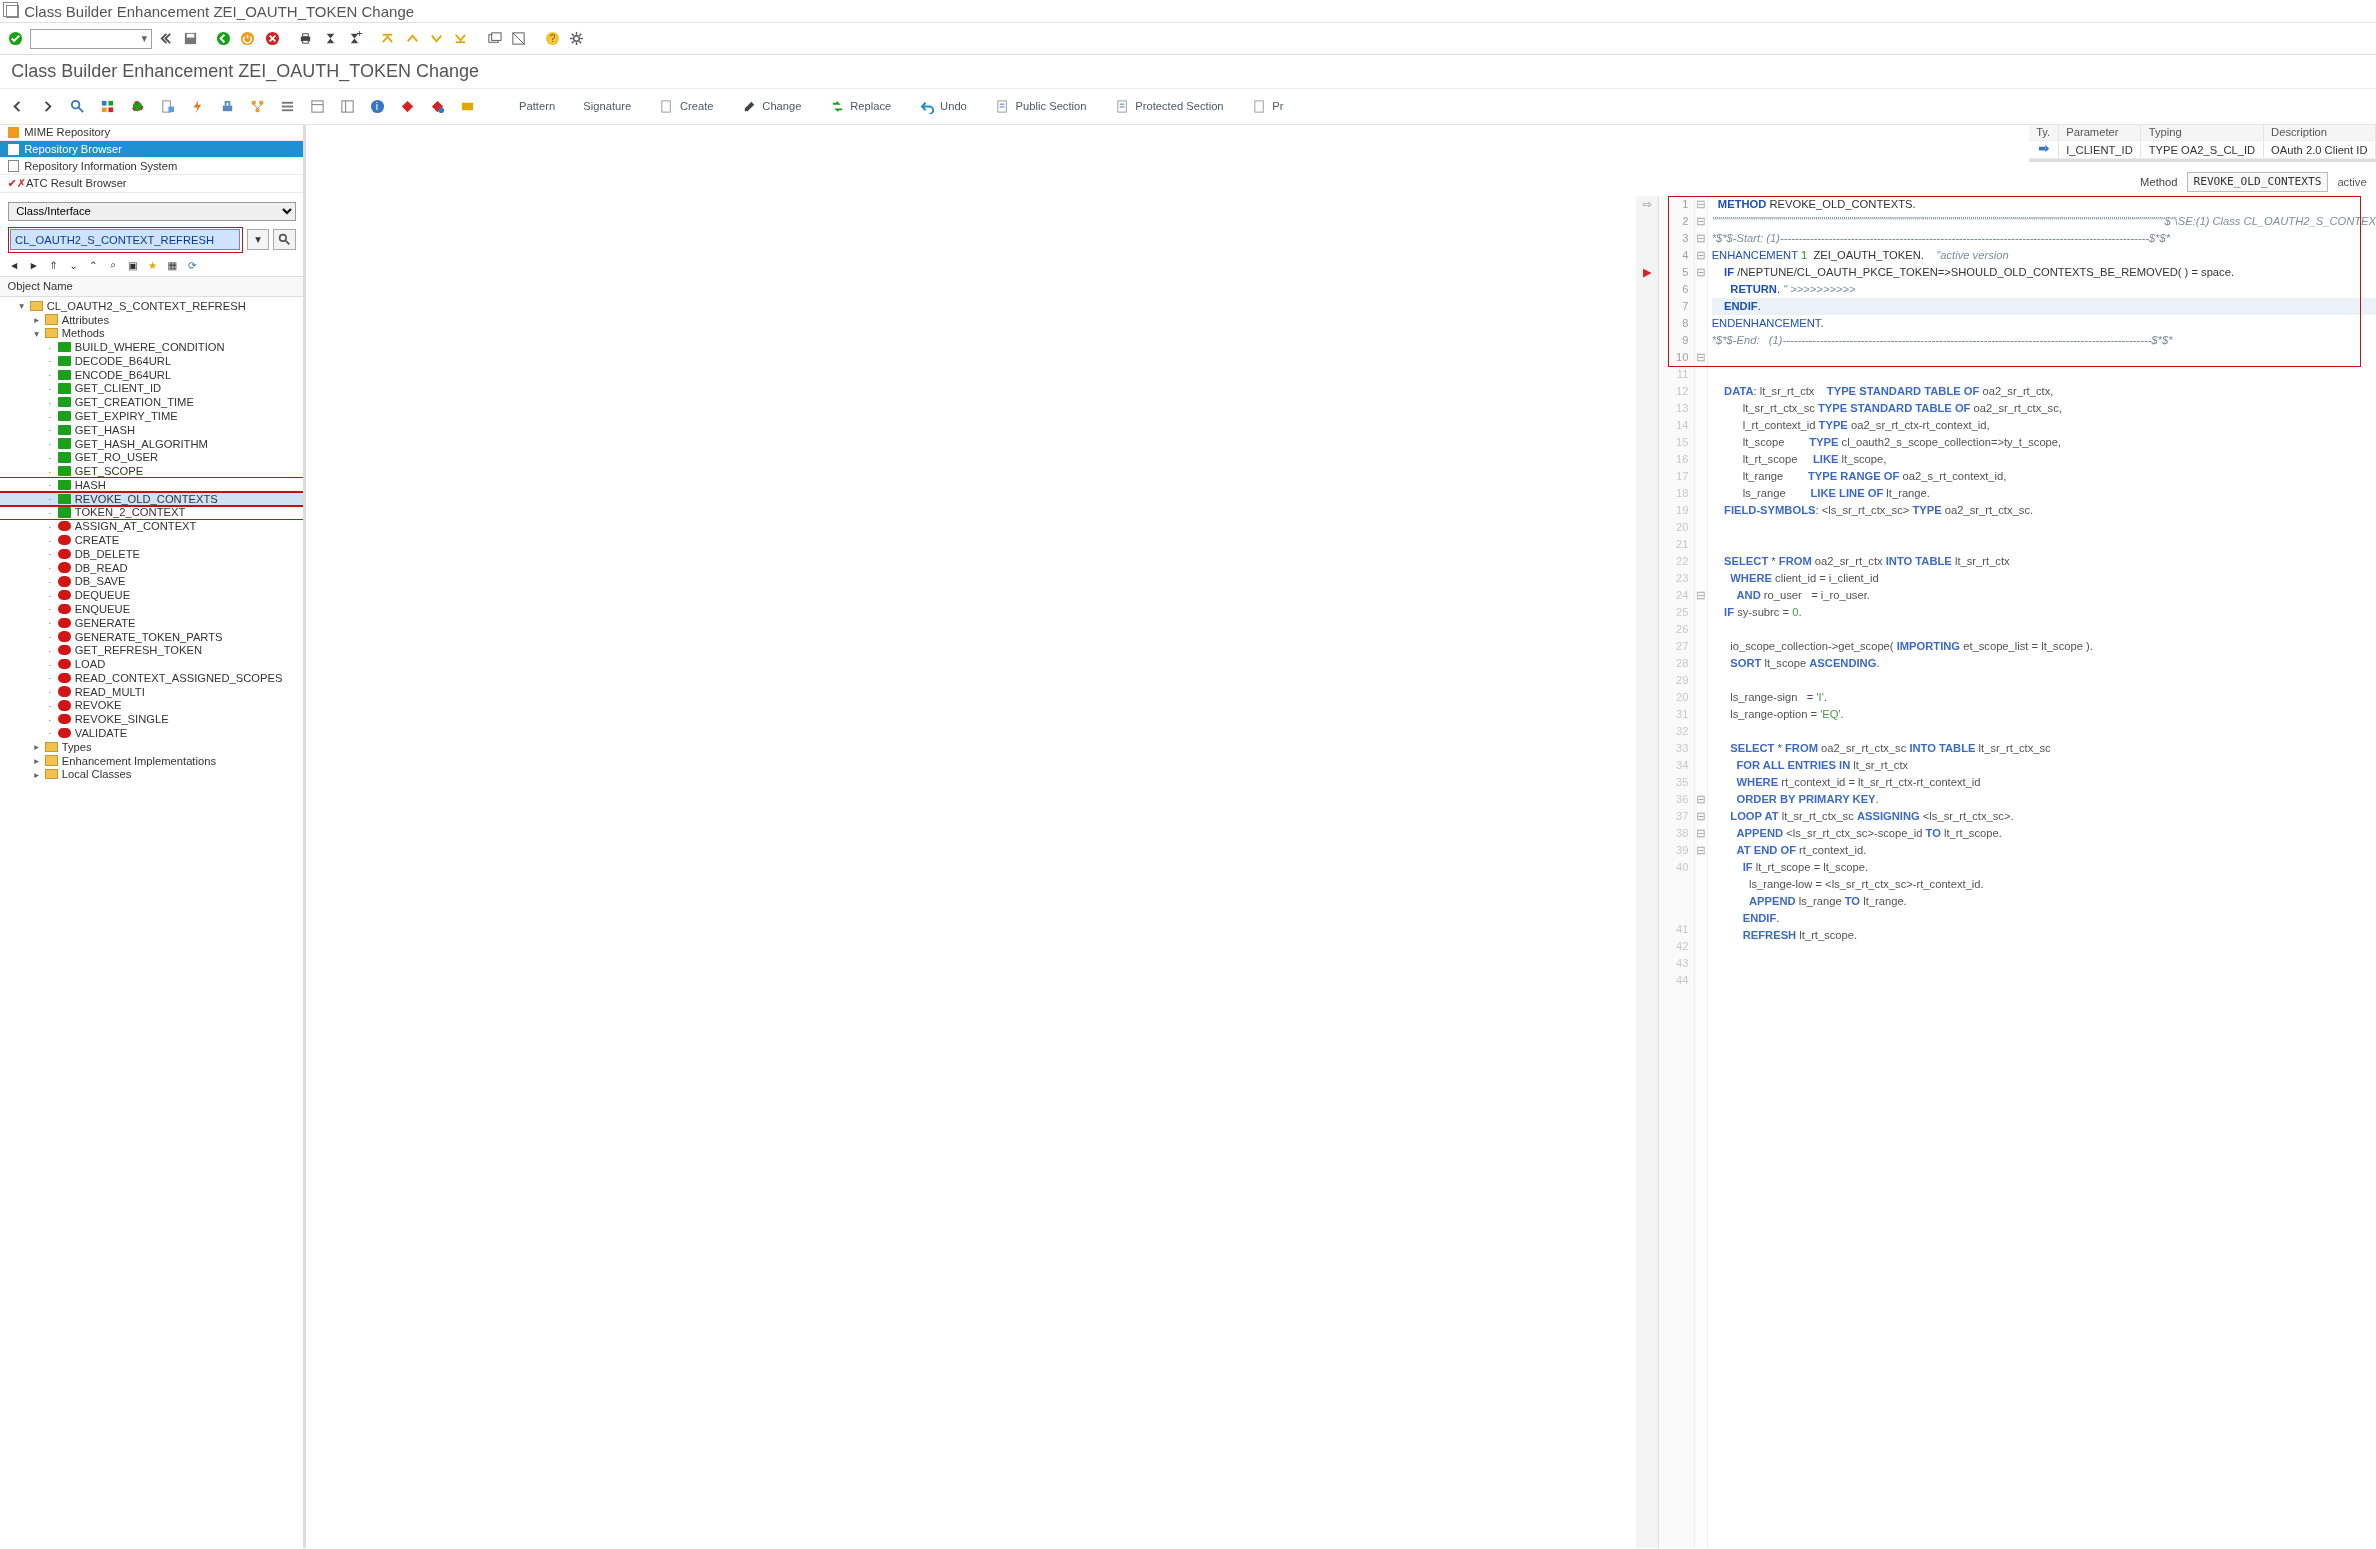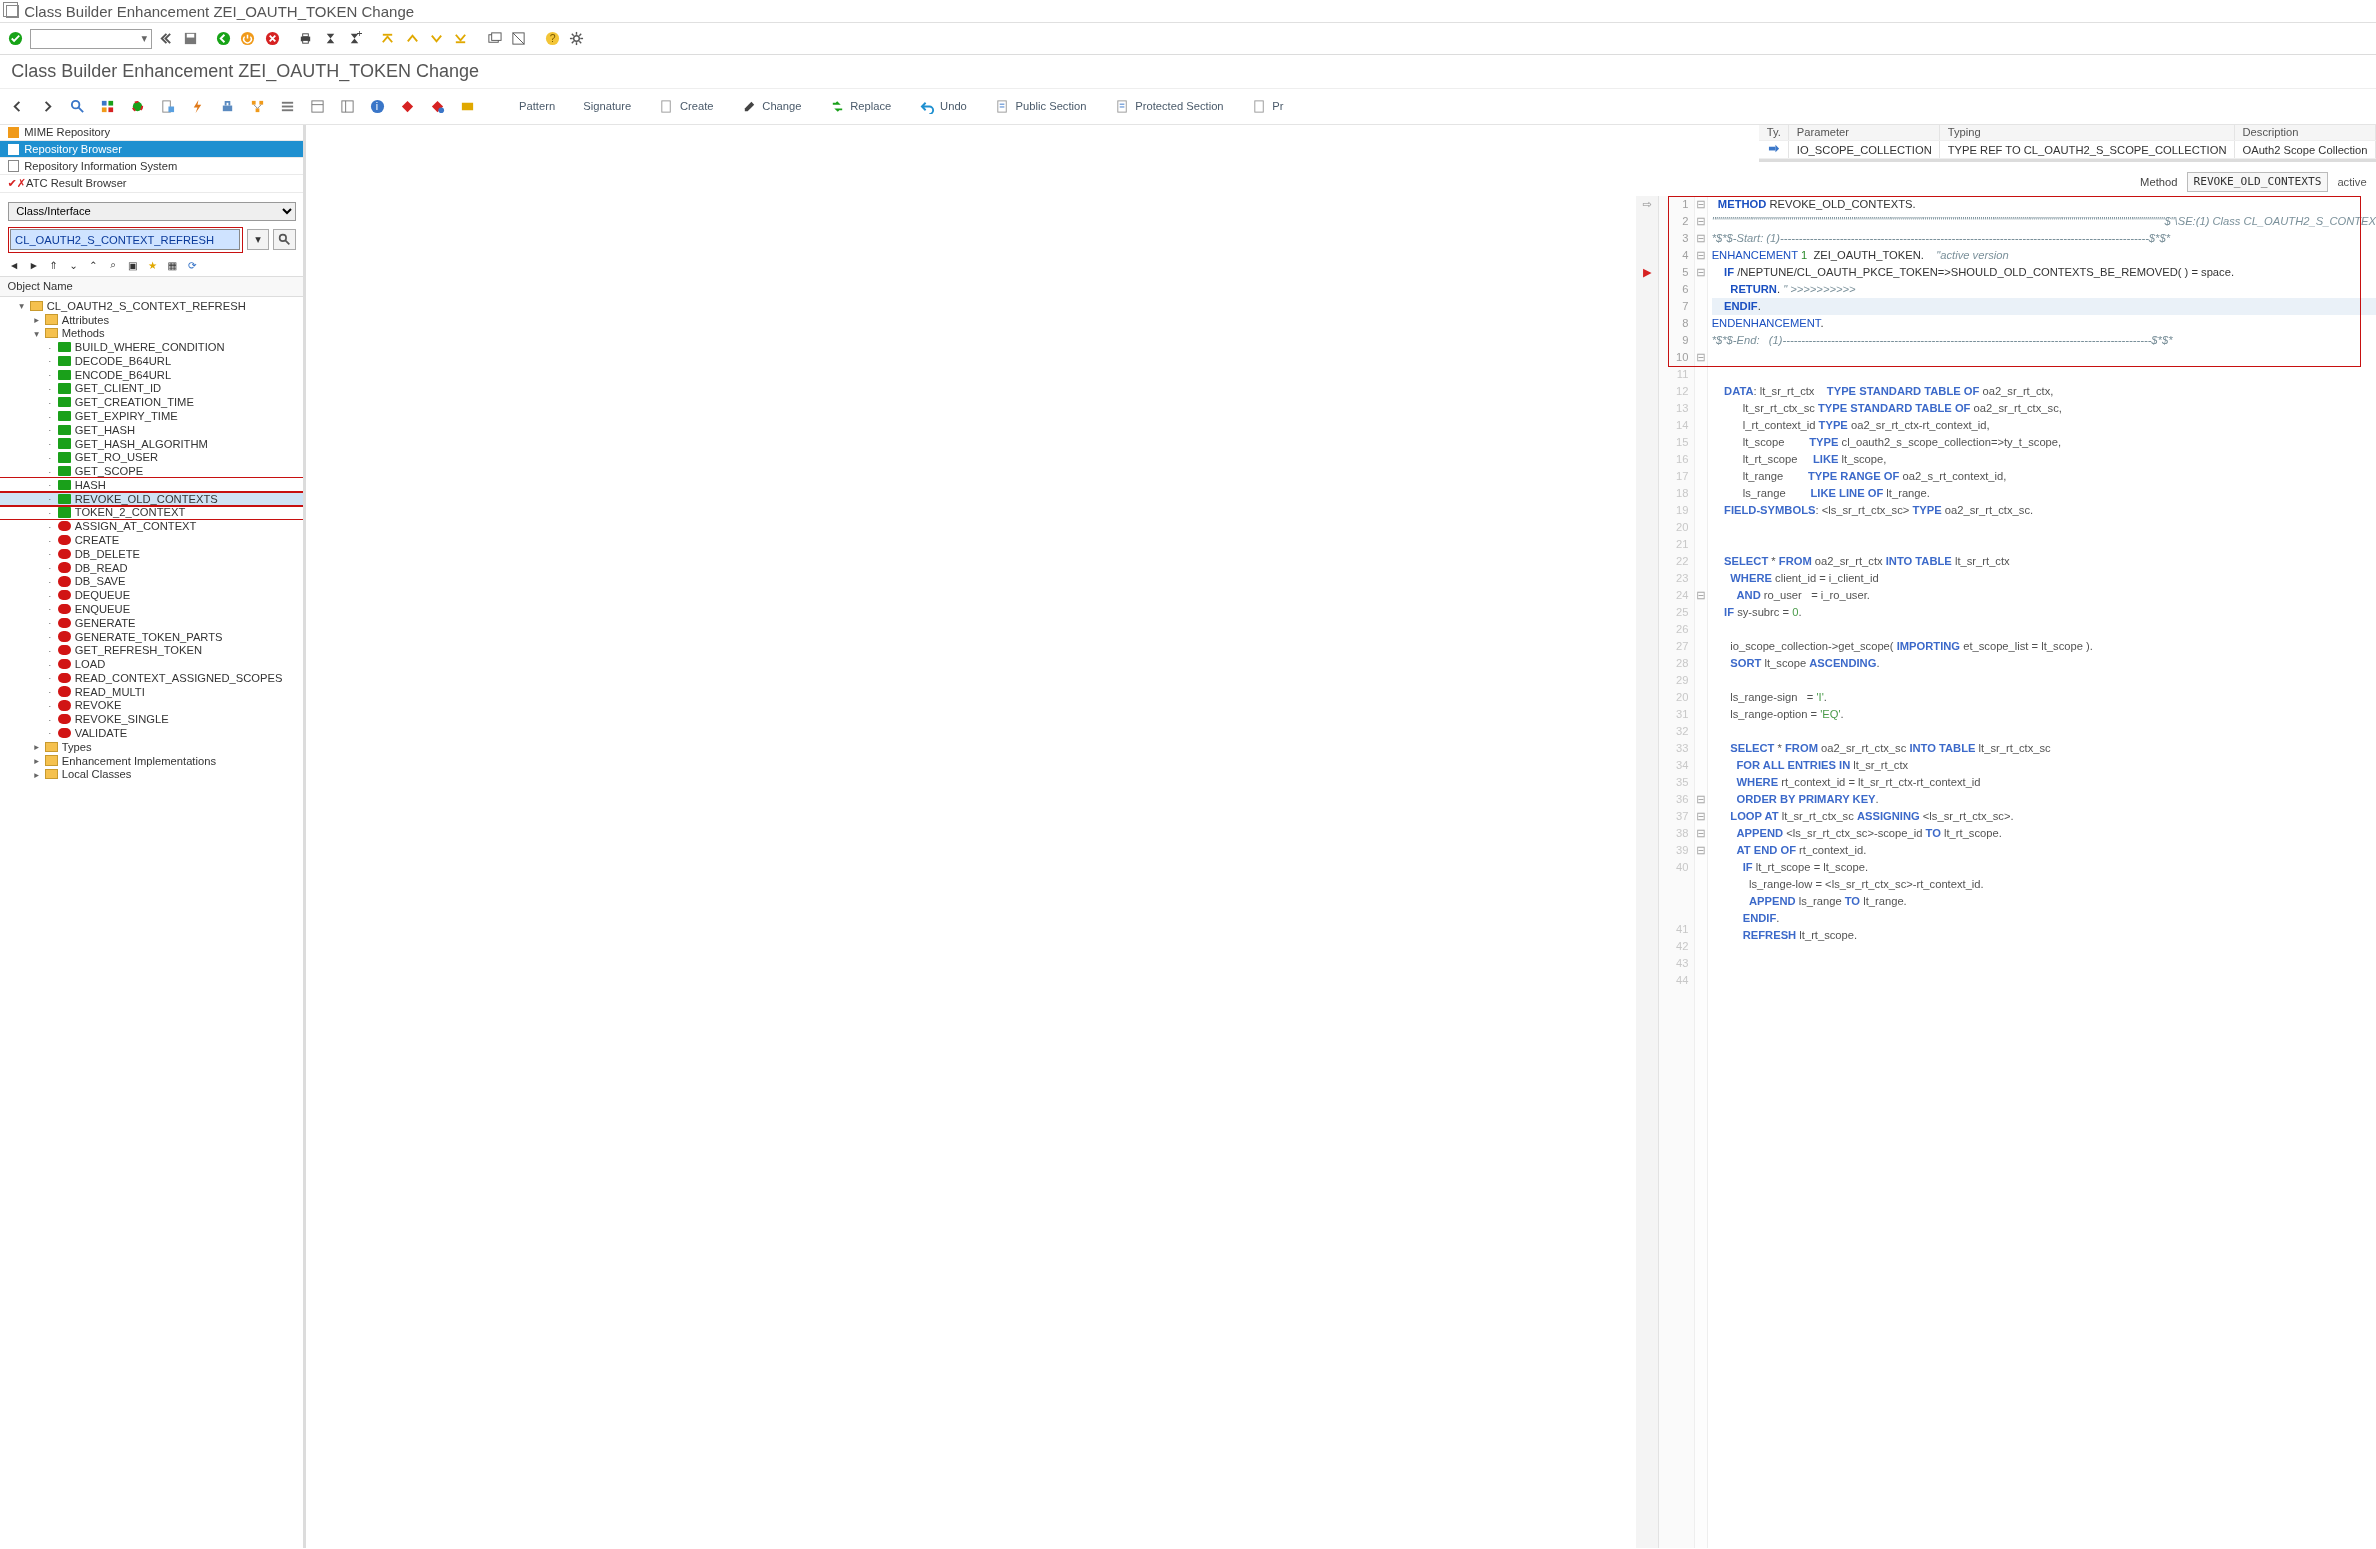--- a/index.html
+++ b/index.html
@@ -623,23 +623,23 @@
           <th>Typing</th>
           <th>Description</th>
         </tr>
         </tbody>
           <tbody id="param-rows">
             <tr>
               <td class="ty"><svg viewBox="0 0 12 12">
                   <rect x="1" y="4" width="7" height="4" fill="#3a76c8"></rect>
                   <path d="M8 2 L12 6 L8 10 Z" fill="#3a76c8"></path>
                 </svg></td>
-              <td>IO_SCOPE_COLLECTION</td>
-              <td>TYPE REF TO CL_OAUTH2_S_SCOPE_COLLECTION</td>
-              <td>OAuth2 Scope Collection</td>
+              <td>I_CLIENT_ID</td>
+              <td>TYPE OA2_S_CL_ID</td>
+              <td>OAuth 2.0 Client ID</td>
             </tr>
           </tbody>
       </table>
     </div>
 
     <div style="height:5.6px;background:#e8e8e8;border-top:0.9px solid #ccc;border-bottom:0.9px solid #ccc"></div>
 
     <div class="method-row">
       <span class="lbl">Method</span>
       <span class="field">REVOKE_OLD_CONTEXTS</span>

